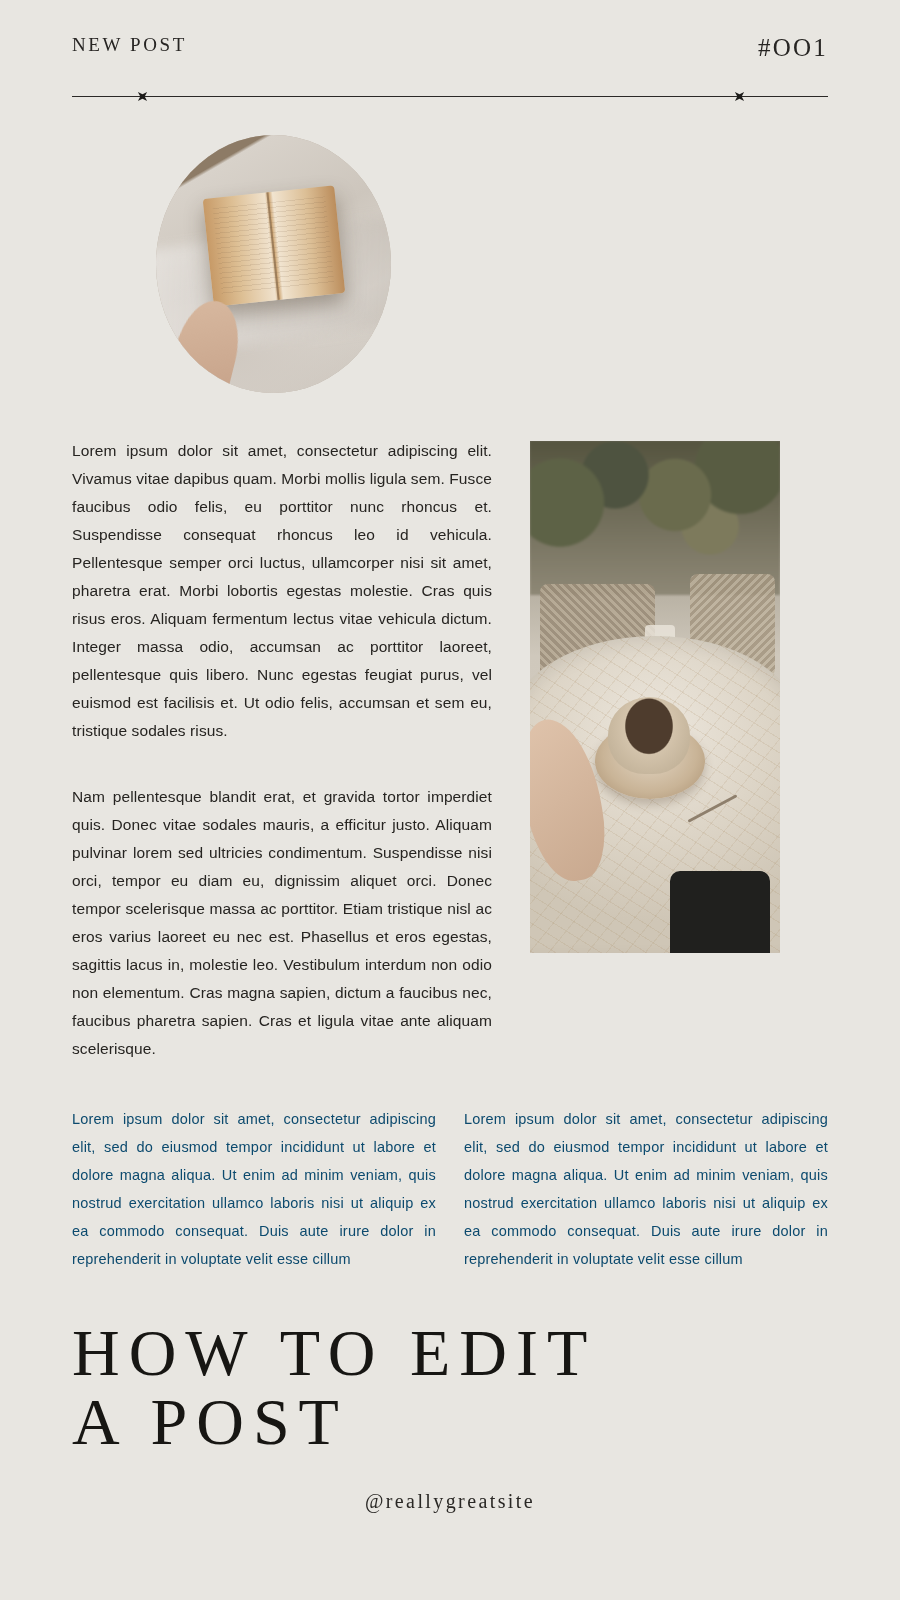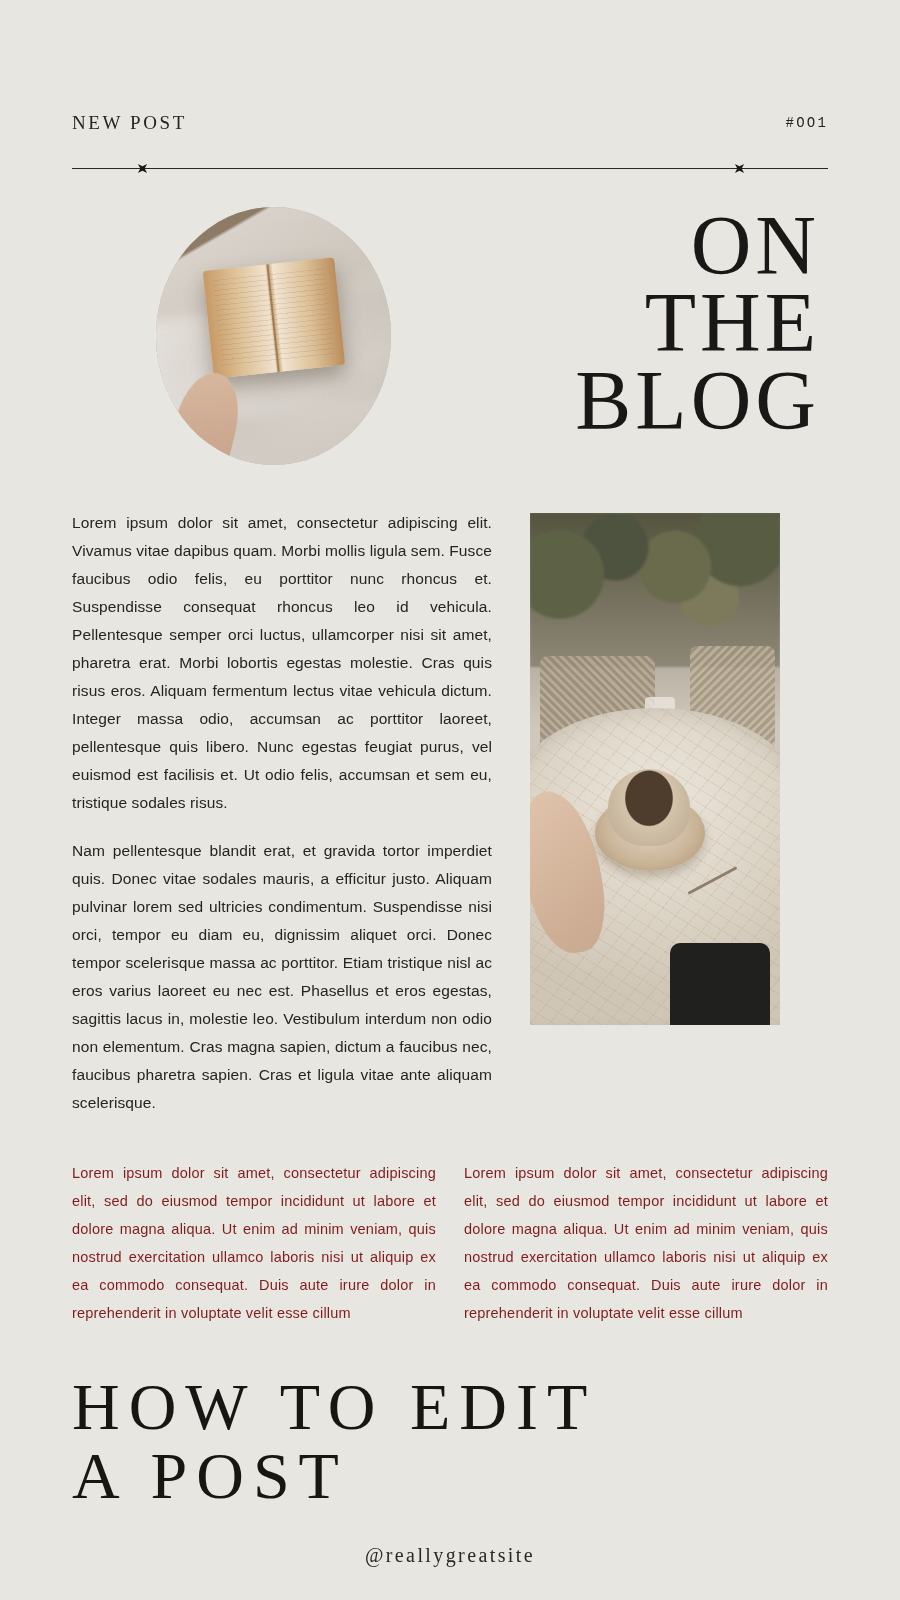--- a/index.html
+++ b/index.html
@@ -18,33 +18,33 @@
   .page {
     width: 900px;
     height: 1600px;
     position: relative;
     padding: 0 72px;
   }
 
   
   .header {
     display: flex;
-    align-items: center;
+    align-items: flex-start;
     justify-content: space-between;
-    padding-top: 112px;
+    padding-top: 34px;
   }
   .header-label {
     font-family: "Liberation Serif", serif;
     font-size: 19px;
     letter-spacing: 2.6px;
     color: #272523;
   }
   .header-num {
-    font-family: Liberation Mono, monospace;
-    font-size: 14px;
+    font-family: Liberation Serif, serif;
+    font-size: 25px;
     letter-spacing: 2.2px;
     color: #272523;
   }
 
   
   .divider {
     position: relative;
     margin-top: 27px;
     height: 14px;
   }
@@ -165,21 +165,21 @@
   .col-text {
     width: 420px;
   }
   .col-text p {
     font-size: 15.5px;
     line-height: 28px;
     text-align: justify;
     color: #262421;
     letter-spacing: 0.1px;
   }
-  .col-text p + p { margin-top: 20px; }
+  .col-text p + p { margin-top: 38px; }
 
   .col-photo {
     width: 250px;
     height: 512px;
     margin-top: 4px;
     overflow: hidden;
     position: relative;
     background: #b5ada2;
   }
   .cafe-bg {
@@ -260,21 +260,21 @@
   .subcols {
     display: flex;
     gap: 28px;
     margin-top: 42px;
   }
   .subcols p {
     flex: 1;
     font-size: 14.5px;
     line-height: 28px;
     text-align: justify;
-    color: #7f1d1d;
+    color: #0c4a6e;
     letter-spacing: .2px;
   }
 
   
   .footer-title {
     text-align: left;
     font-family: "Liberation Serif", serif;
     margin-top: 48px;
     color: #171613;
     line-height: 0.98;
@@ -315,25 +315,20 @@
     <div class="diamond right"></div>
   </div>
 
   <div class="hero">
     <div class="hero-photo">
       <div class="bed"></div>
       <div class="fold1"></div>
       <div class="book"></div>
       <div class="page-lines"></div>
       <div class="hand"></div>
-    </div>
-    <div class="hero-title">
-      <span class="l1">ON</span>
-      <span class="l2">THE</span>
-      <span class="l3">BLOG</span>
     </div>
   </div>
 
   <div class="content">
     <div class="col-text">
       <p>Lorem ipsum dolor sit amet, consectetur adipiscing elit. Vivamus vitae dapibus quam. Morbi mollis ligula sem. Fusce faucibus odio felis, eu porttitor nunc rhoncus et. Suspendisse consequat rhoncus leo id vehicula. Pellentesque semper orci luctus, ullamcorper nisi sit amet, pharetra erat. Morbi lobortis egestas molestie. Cras quis risus eros. Aliquam fermentum lectus vitae vehicula dictum. Integer massa odio, accumsan ac porttitor laoreet, pellentesque quis libero. Nunc egestas feugiat purus, vel euismod est facilisis et. Ut odio felis, accumsan et sem eu, tristique sodales risus.</p>
       <p>Nam pellentesque blandit erat, et gravida tortor imperdiet quis. Donec vitae sodales mauris, a efficitur justo. Aliquam pulvinar lorem sed ultricies condimentum. Suspendisse nisi orci, tempor eu diam eu, dignissim aliquet orci. Donec tempor scelerisque massa ac porttitor. Etiam tristique nisl ac eros varius laoreet eu nec est. Phasellus et eros egestas, sagittis lacus in, molestie leo. Vestibulum interdum non odio non elementum. Cras magna sapien, dictum a faucibus nec, faucibus pharetra sapien. Cras et ligula vitae ante aliquam scelerisque.</p>
     </div>
     <div class="col-photo">
       <div class="cafe-bg"></div>

